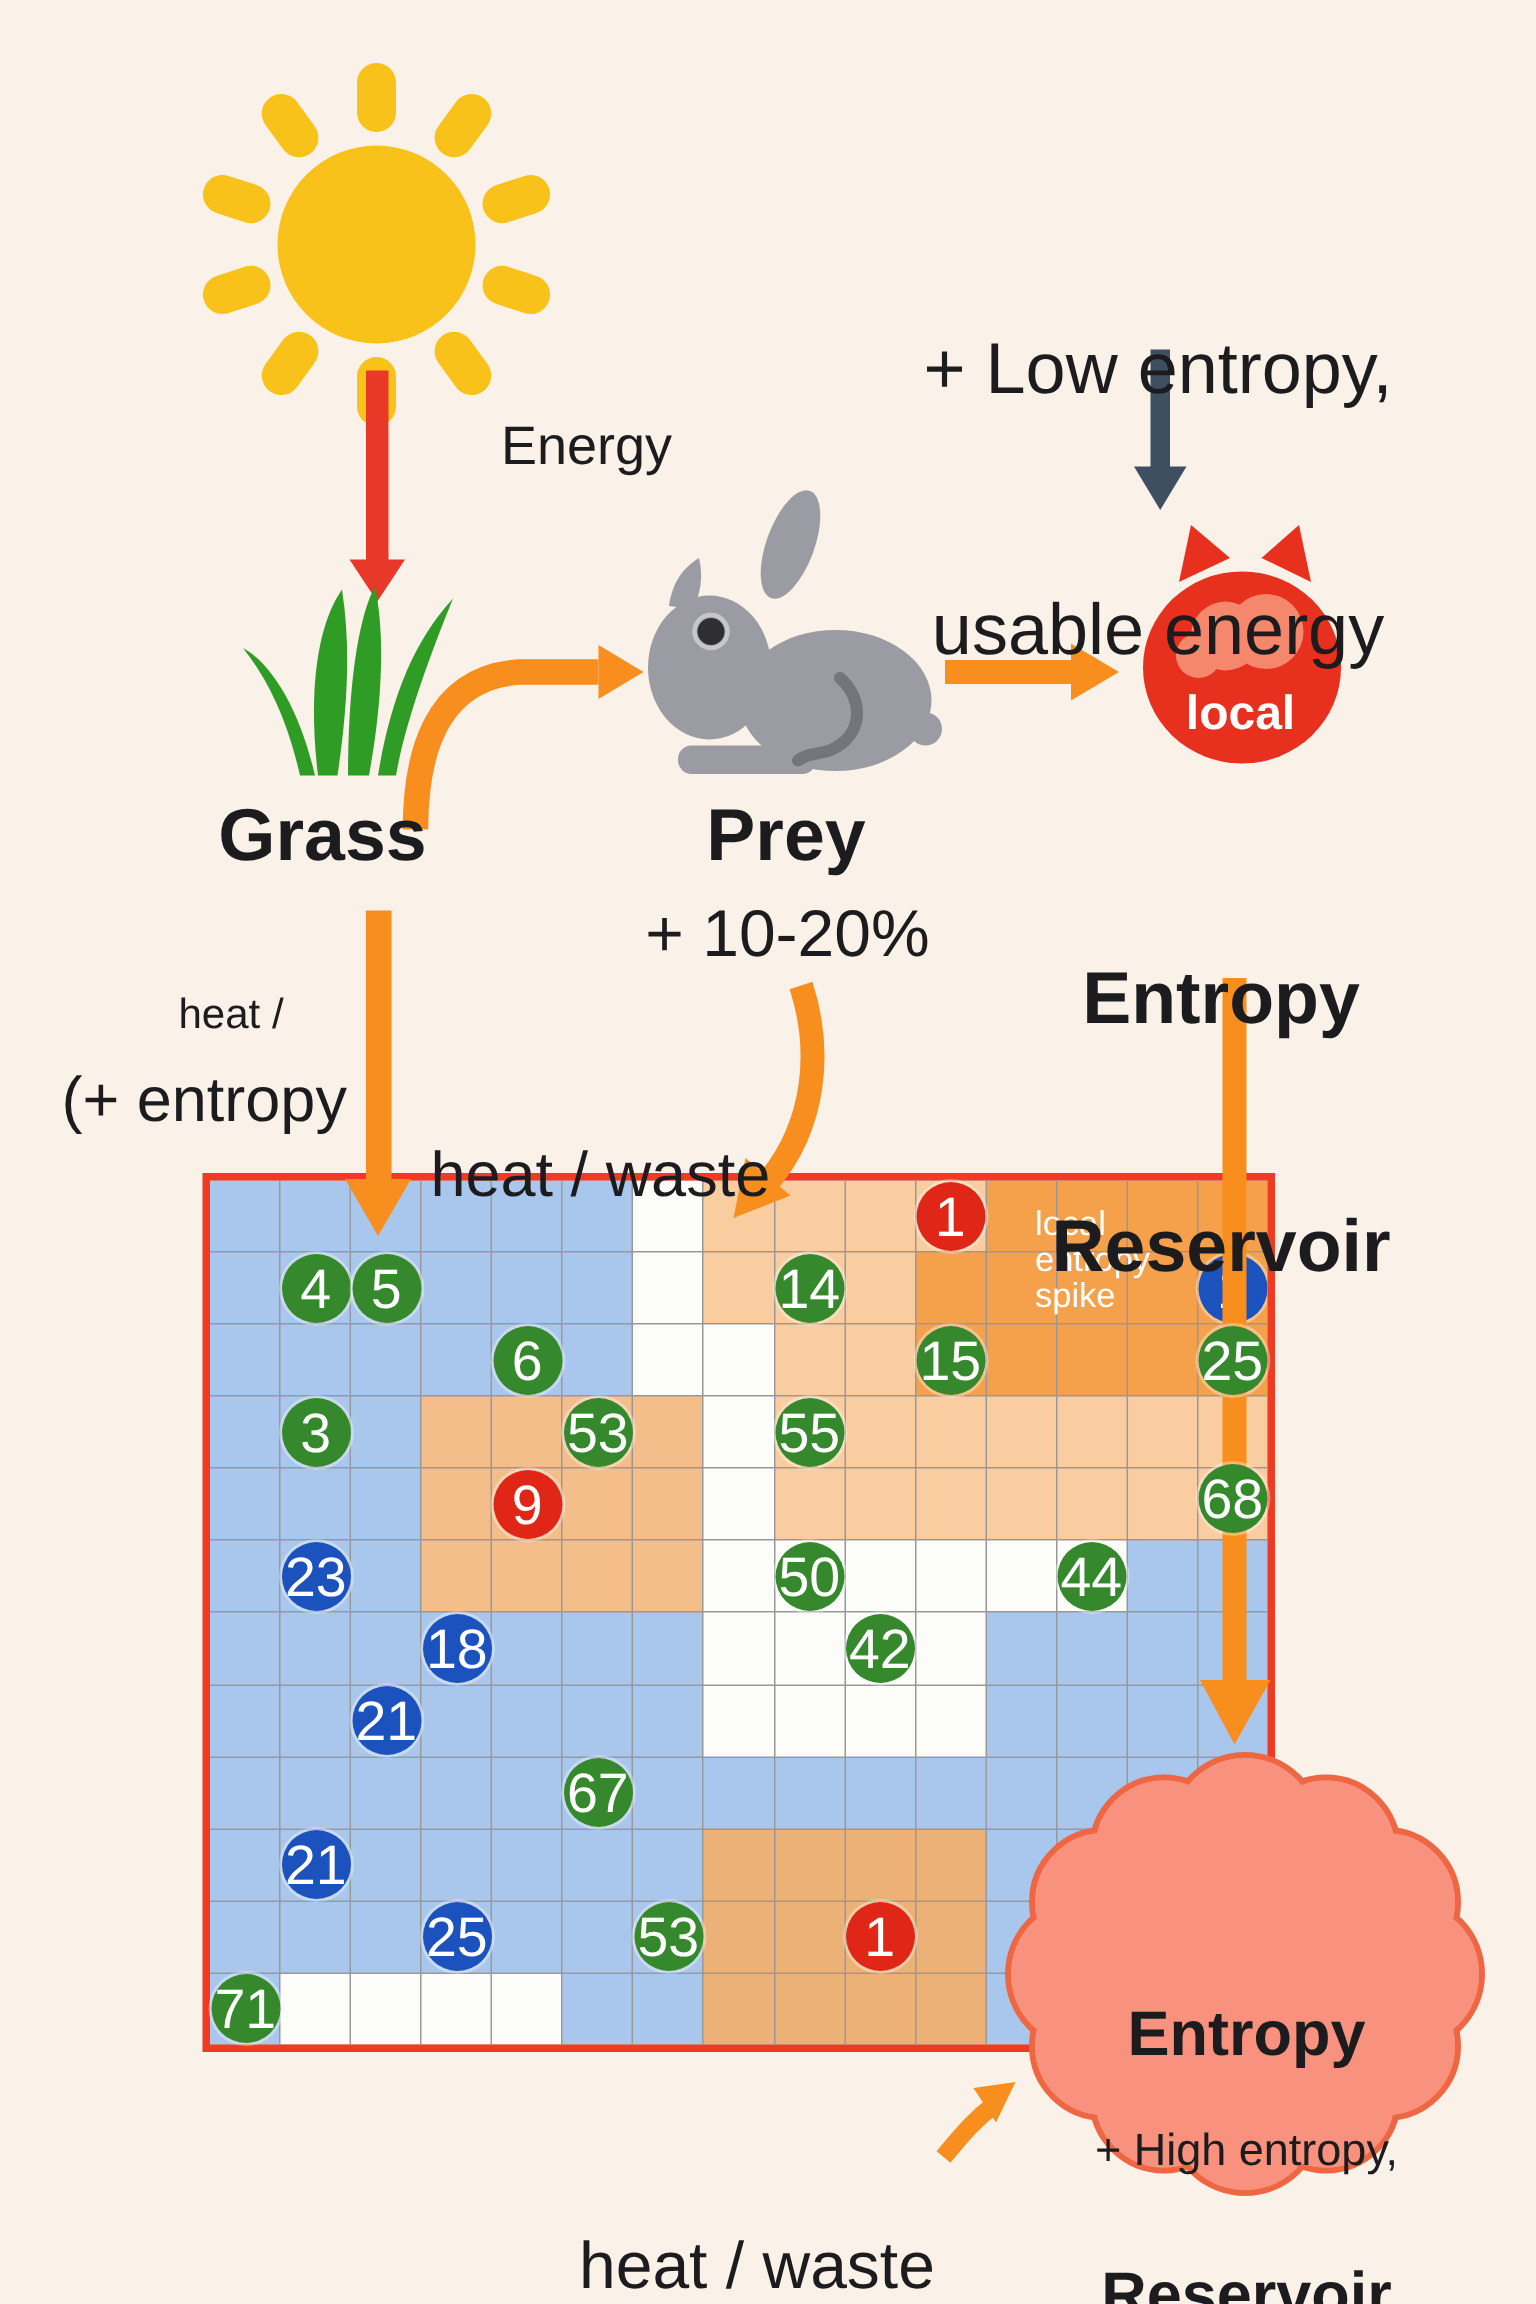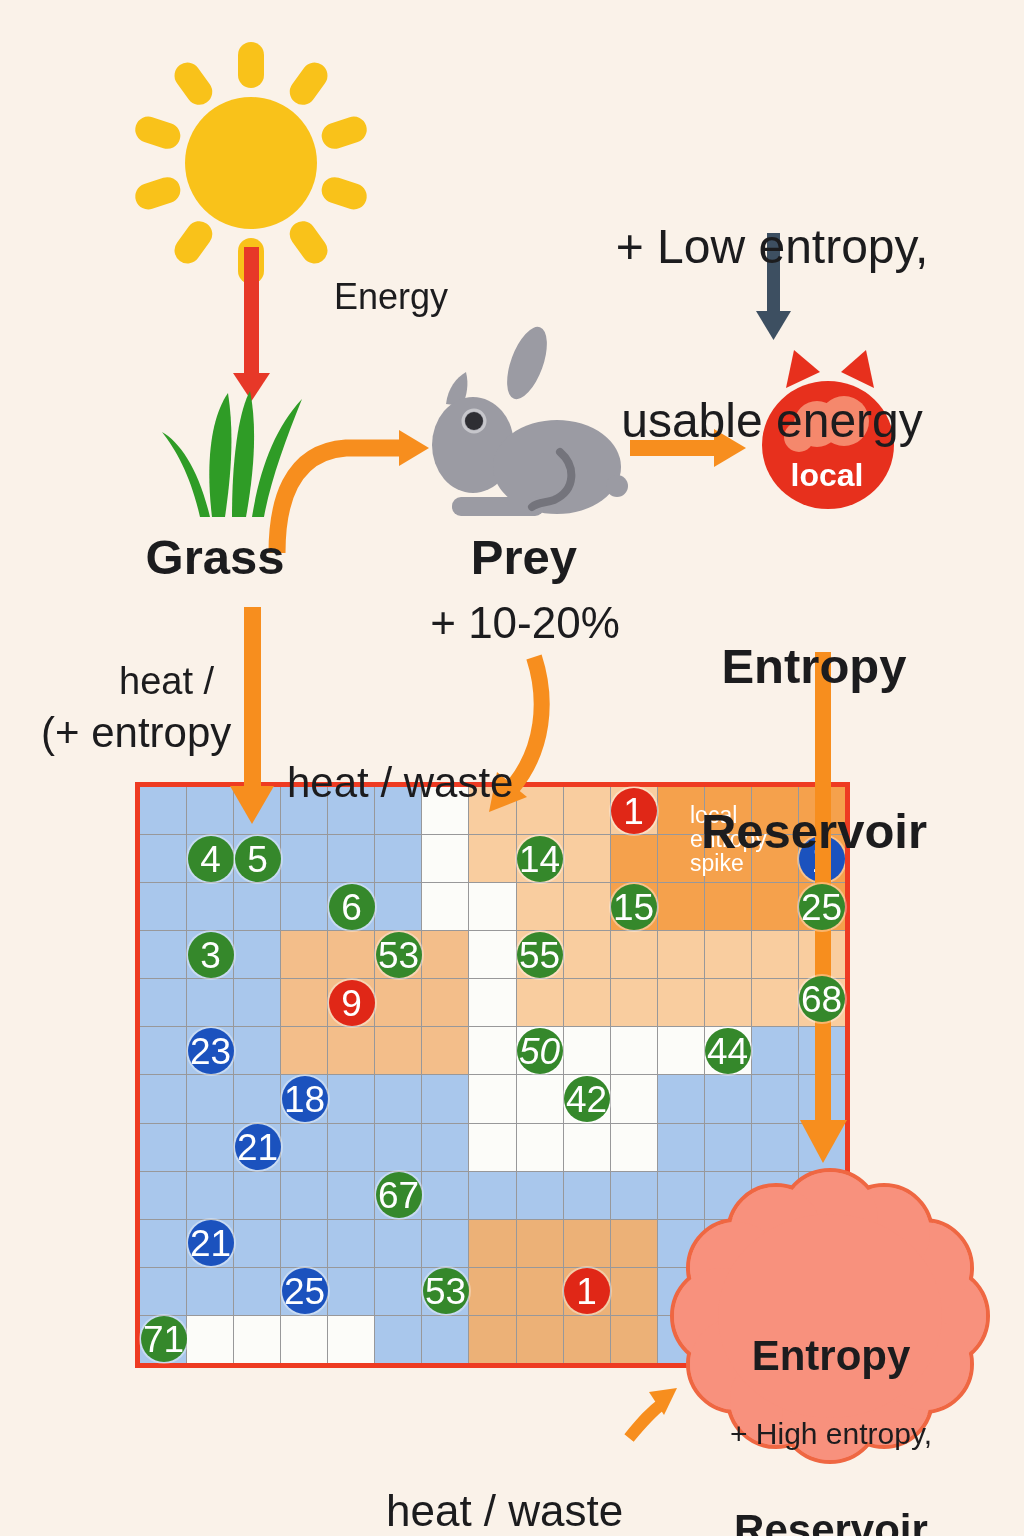--- a/index.html
+++ b/index.html
@@ -24,21 +24,21 @@
   
   #labels{z-index:9;}
   .lbl{position:absolute;color:#1C1C1E;white-space:pre;}
   .ctr{transform:translateX(-50%);text-align:center;}
   #energy-label{left:334px;top:276px;font-size:36px;}
   #low-entropy-label{left:772px;top:102px;font-size:48px;line-height:58px;}
   #grass-label{left:215px;top:529px;font-size:49px;font-weight:700;}
   #prey-label{left:524px;top:529px;font-size:49px;font-weight:700;}
   #prey-gain-label{left:525px;top:598px;font-size:44px;}
   #reservoir-label{left:814px;top:529px;font-size:49px;font-weight:700;line-height:55px;}
-  #heat-left-1{left:119px;top:660px;font-size:38px;}
+  #heat-left-1{left:119px;top:660px;font-size:28px;}
   #heat-left-2{left:41px;top:709px;font-size:42px;}
   #heat-mid{left:287px;top:660px;font-size:42px;line-height:49px;}
   #bottom-heat{left:386px;top:1386px;font-size:44px;line-height:50px;}
   #cloud-title{left:831px;top:1211px;font-size:42px;font-weight:700;line-height:58px;}
   #cloud-sub{left:831px;top:1334px;font-size:30px;line-height:40px;}
   #icons-svg{z-index:6;}
   #cloud-svg{z-index:8;}
 </style>
 </head>
 <body style="background: rgb(250, 242, 233); color: rgb(28, 28, 30);">
@@ -335,21 +335,21 @@
       <div class="gcircle" style="background: rgb(53, 136, 43); left: 516.5px; top: 836px;">14</div>
       <div class="gcircle" style="background: rgb(53, 136, 43); left: 328.5px; top: 884px;">6</div>
       <div class="gcircle" style="background: rgb(53, 136, 43); left: 610.5px; top: 884px;">15</div>
       <div class="gcircle" style="background: rgb(53, 136, 43); left: 798.5px; top: 884px;">25</div>
       <div class="gcircle" style="background: rgb(53, 136, 43); left: 187.5px; top: 932px;">3</div>
       <div class="gcircle" style="background: rgb(53, 136, 43); left: 375.5px; top: 932px;">53</div>
       <div class="gcircle" style="background: rgb(53, 136, 43); left: 516.5px; top: 932px;">55</div>
       <div class="gcircle" style="background: rgb(53, 136, 43); left: 798.5px; top: 932px; margin-top: 44px;">68</div>
       <div class="gcircle" style="background: rgb(224, 39, 23); left: 328.5px; top: 980px;">9</div>
       <div class="gcircle" style="background: rgb(27, 82, 190); left: 187.5px; top: 1028px;">23</div>
-      <div class="gcircle" style="background: rgb(53, 136, 43); left: 516.5px; top: 1028px; font-style: italic;">50</div>
+      <div class="gcircle" style="background: rgb(53, 136, 43); left: 516.5px; top: 1028px;">50</div>
       <div class="gcircle" style="background: rgb(53, 136, 43); left: 704.5px; top: 1028px;">44</div>
       <div class="gcircle" style="background: rgb(27, 82, 190); left: 281.5px; top: 1076px;">18</div>
       <div class="gcircle" style="background: rgb(53, 136, 43); left: 563.5px; top: 1076px;">42</div>
       <div class="gcircle" style="background: rgb(27, 82, 190); left: 234.5px; top: 1124px;">21</div>
       <div class="gcircle" style="background: rgb(53, 136, 43); left: 375.5px; top: 1172px;">67</div>
       <div class="gcircle" style="background: rgb(27, 82, 190); left: 187.5px; top: 1220px;">21</div>
       <div class="gcircle" style="background: rgb(27, 82, 190); left: 281.5px; top: 1268px;">25</div>
       <div class="gcircle" style="background: rgb(53, 136, 43); left: 422.5px; top: 1268px;">53</div>
       <div class="gcircle" style="background: rgb(224, 39, 23); left: 563.5px; top: 1268px;">1</div>
       <div class="gcircle" style="background: rgb(53, 136, 43); left: 140.5px; top: 1316px;">71</div>

